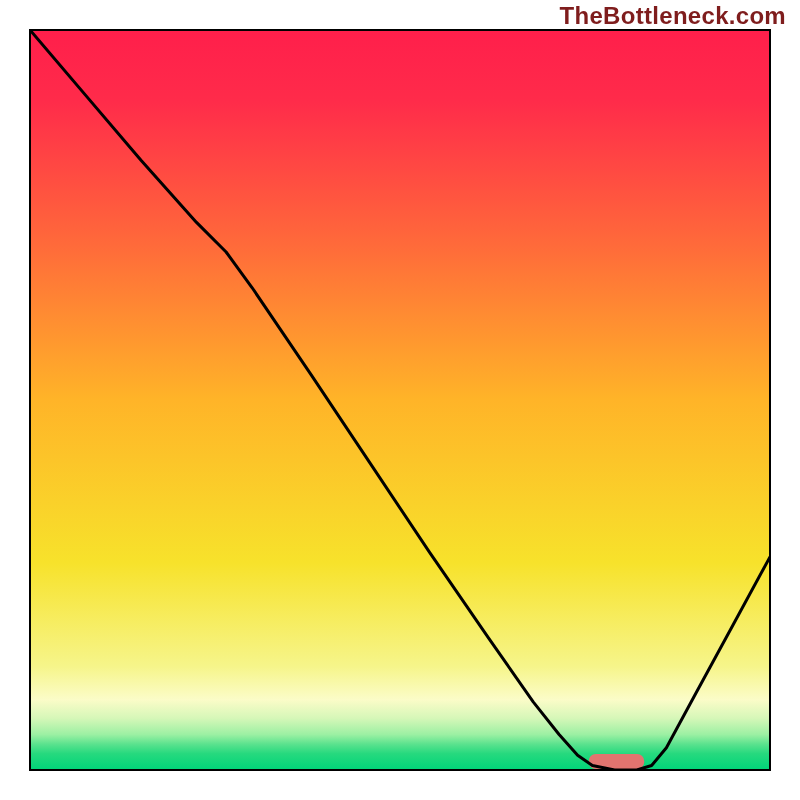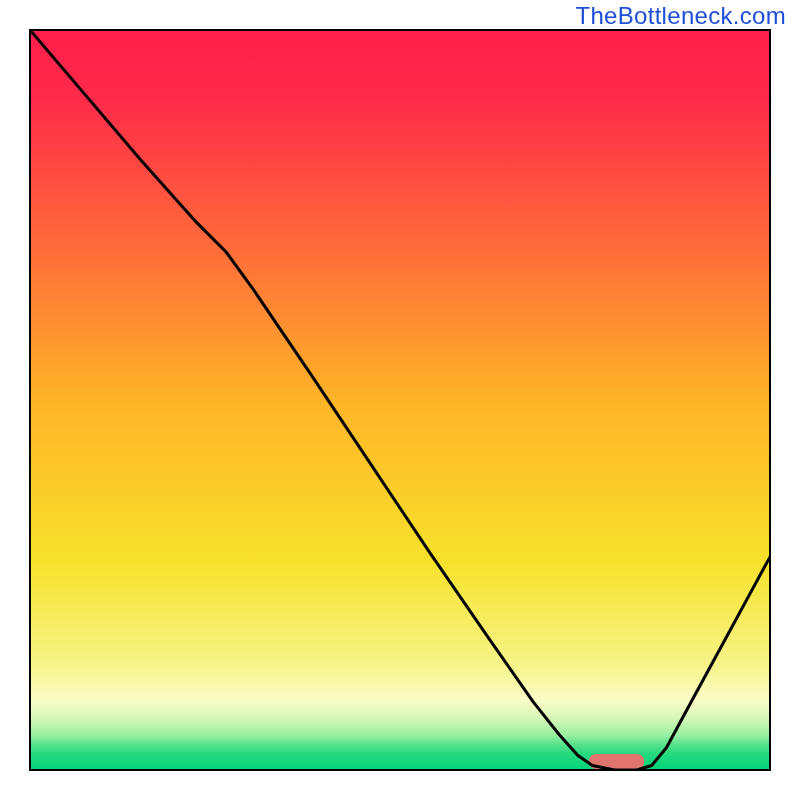--- a/index.html
+++ b/index.html
@@ -13,23 +13,23 @@
   }
   .stage {
     position: relative;
     width: 800px;
     height: 800px;
   }
   .watermark {
     position: absolute;
     top: 2px;
     right: 14px;
-    color: #1d4ed8;
+    color: #7f1d1d;
     font-size: 24px;
-    font-weight: 400;
+    font-weight: 700;
     letter-spacing: 0.3px;
     z-index: 6;
     user-select: none;
   }
   svg {
     position: absolute;
     top: 0;
     left: 0;
   }
 </style>

